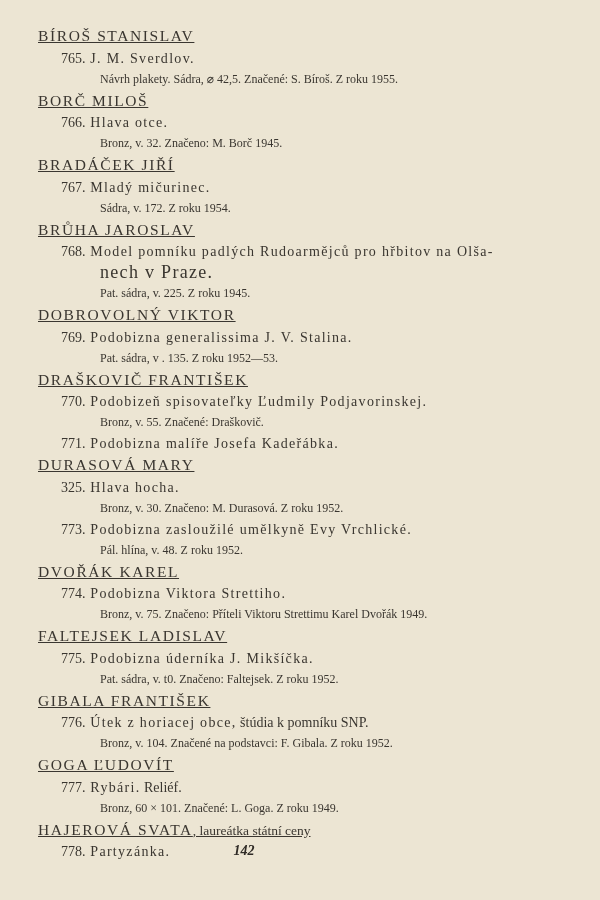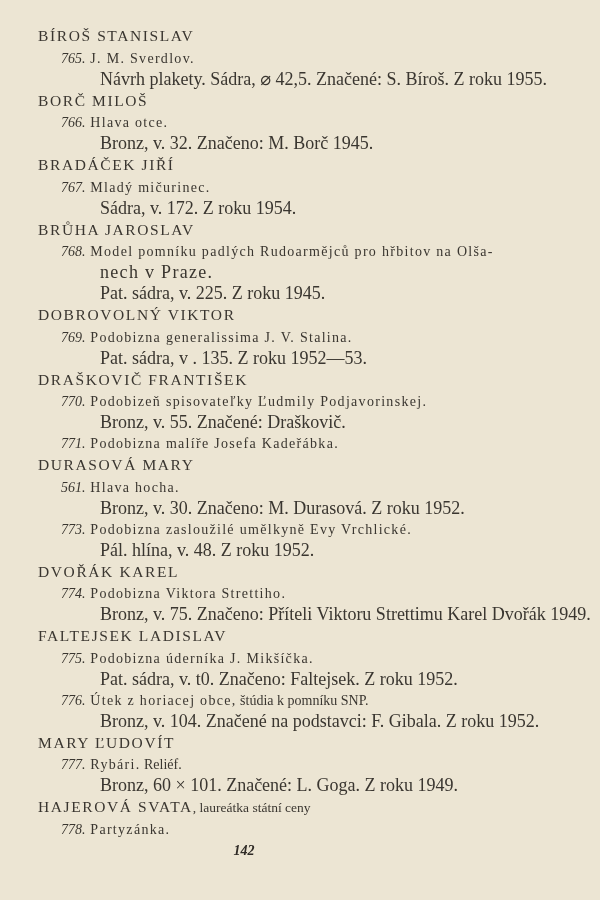--- a/index.html
+++ b/index.html
@@ -20,46 +20,46 @@
       left: 38px;
       top: 25px;
       width: 545px;
     }
     .artist {
       font-size: 15.5px;
       letter-spacing: 1.6px;
       line-height: 22.5px;
       height: 22.5px;
       white-space: nowrap;
+      text-decoration: underline;
     }
     .artist .note {
       font-size: 13.5px;
       letter-spacing: 0;
     }
     .work-title {
       padding-left: 23px;
       font-size: 14px;
       letter-spacing: 1.3px;
       line-height: 21px;
       white-space: nowrap;
     }
     .work-title .num {
       letter-spacing: 0;
-      font-style: italic;
     }
     .work-title-cont {
       padding-left: 62px;
       font-size: 18px;
       letter-spacing: 1.3px;
       line-height: 21px;
       white-space: nowrap;
     }
     .work-detail {
       padding-left: 62px;
-      font-size: 18px;
+      font-size: 12px;
       line-height: 21px;
       white-space: nowrap;
     }
     .page-number {
       position: absolute;
       top: 843px;
       left: 0;
       width: 488px;
       text-align: center;
       font-size: 14px;
@@ -94,37 +94,38 @@
   <div class="work-title"><span class="num">769.</span> <span>Podobizna generalissima J. V. Stalina.</span></div>
   <div class="work-detail">Pat. sádra, v . 135. Z roku 1952—53.</div>
 
   <div class="artist"><span>DRAŠKOVIČ FRANTIŠEK</span></div>
   <div class="work-title"><span class="num">770.</span> <span>Podobizeň spisovateľky Ľudmily Podjavorinskej.</span></div>
   <div class="work-detail">Bronz, v. 55. Značené: Draškovič.</div>
 
   <div class="work-title"><span class="num">771.</span> <span>Podobizna malíře Josefa Kadeřábka.</span></div>
 
   <div class="artist"><span>DURASOVÁ MARY</span></div>
-  <div class="work-title"><span class="num">561.</span> <span>Hlava hocha.</span></div>
+  <div class="work-title"><span class="num">325.</span> <span>Hlava hocha.</span></div>
   <div class="work-detail">Bronz, v. 30. Značeno: M. Durasová. Z roku 1952.</div>
   <div class="work-title"><span class="num">773.</span> <span>Podobizna zasloužilé umělkyně Evy Vrchlické.</span></div>
   <div class="work-detail">Pál. hlína, v. 48. Z roku 1952.</div>
 
   <div class="artist"><span>DVOŘÁK KAREL</span></div>
   <div class="work-title"><span class="num">774.</span> <span>Podobizna Viktora Strettiho.</span></div>
   <div class="work-detail">Bronz, v. 75. Značeno: Příteli Viktoru Strettimu Karel Dvořák 1949.</div>
 
   <div class="artist"><span>FALTEJSEK LADISLAV</span></div>
   <div class="work-title"><span class="num">775.</span> <span>Podobizna úderníka J. Mikšíčka.</span></div>
   <div class="work-detail">Pat. sádra, v. t0. Značeno: Faltejsek. Z roku 1952.</div>
 
+  <div class="artist"><span>GIBALA FRANTIŠEK</span></div>
   <div class="work-title"><span class="num">776.</span> <span>Útek z horiacej obce,</span><span style="letter-spacing:0"> štúdia k pomníku SNP.</span></div>
   <div class="work-detail">Bronz, v. 104. Značené na podstavci: F. Gibala. Z roku 1952.</div>
 
-  <div class="artist"><span>MARY ĽUDOVÍT</span></div>
+  <div class="artist"><span>GOGA ĽUDOVÍT</span></div>
   <div class="work-title"><span class="num">777.</span> <span>Rybári.</span><span style="letter-spacing:0"> Reliéf.</span></div>
   <div class="work-detail">Bronz, 60 × 101. Značené: L. Goga. Z roku 1949.</div>
 
   <div class="artist"><span>HAJEROVÁ SVATA</span><span class="note">, laureátka státní ceny</span></div>
   <div class="work-title"><span class="num">778.</span> <span>Partyzánka.</span></div>
 
 </div>
 
 <div class="page-number">142</div>
 

